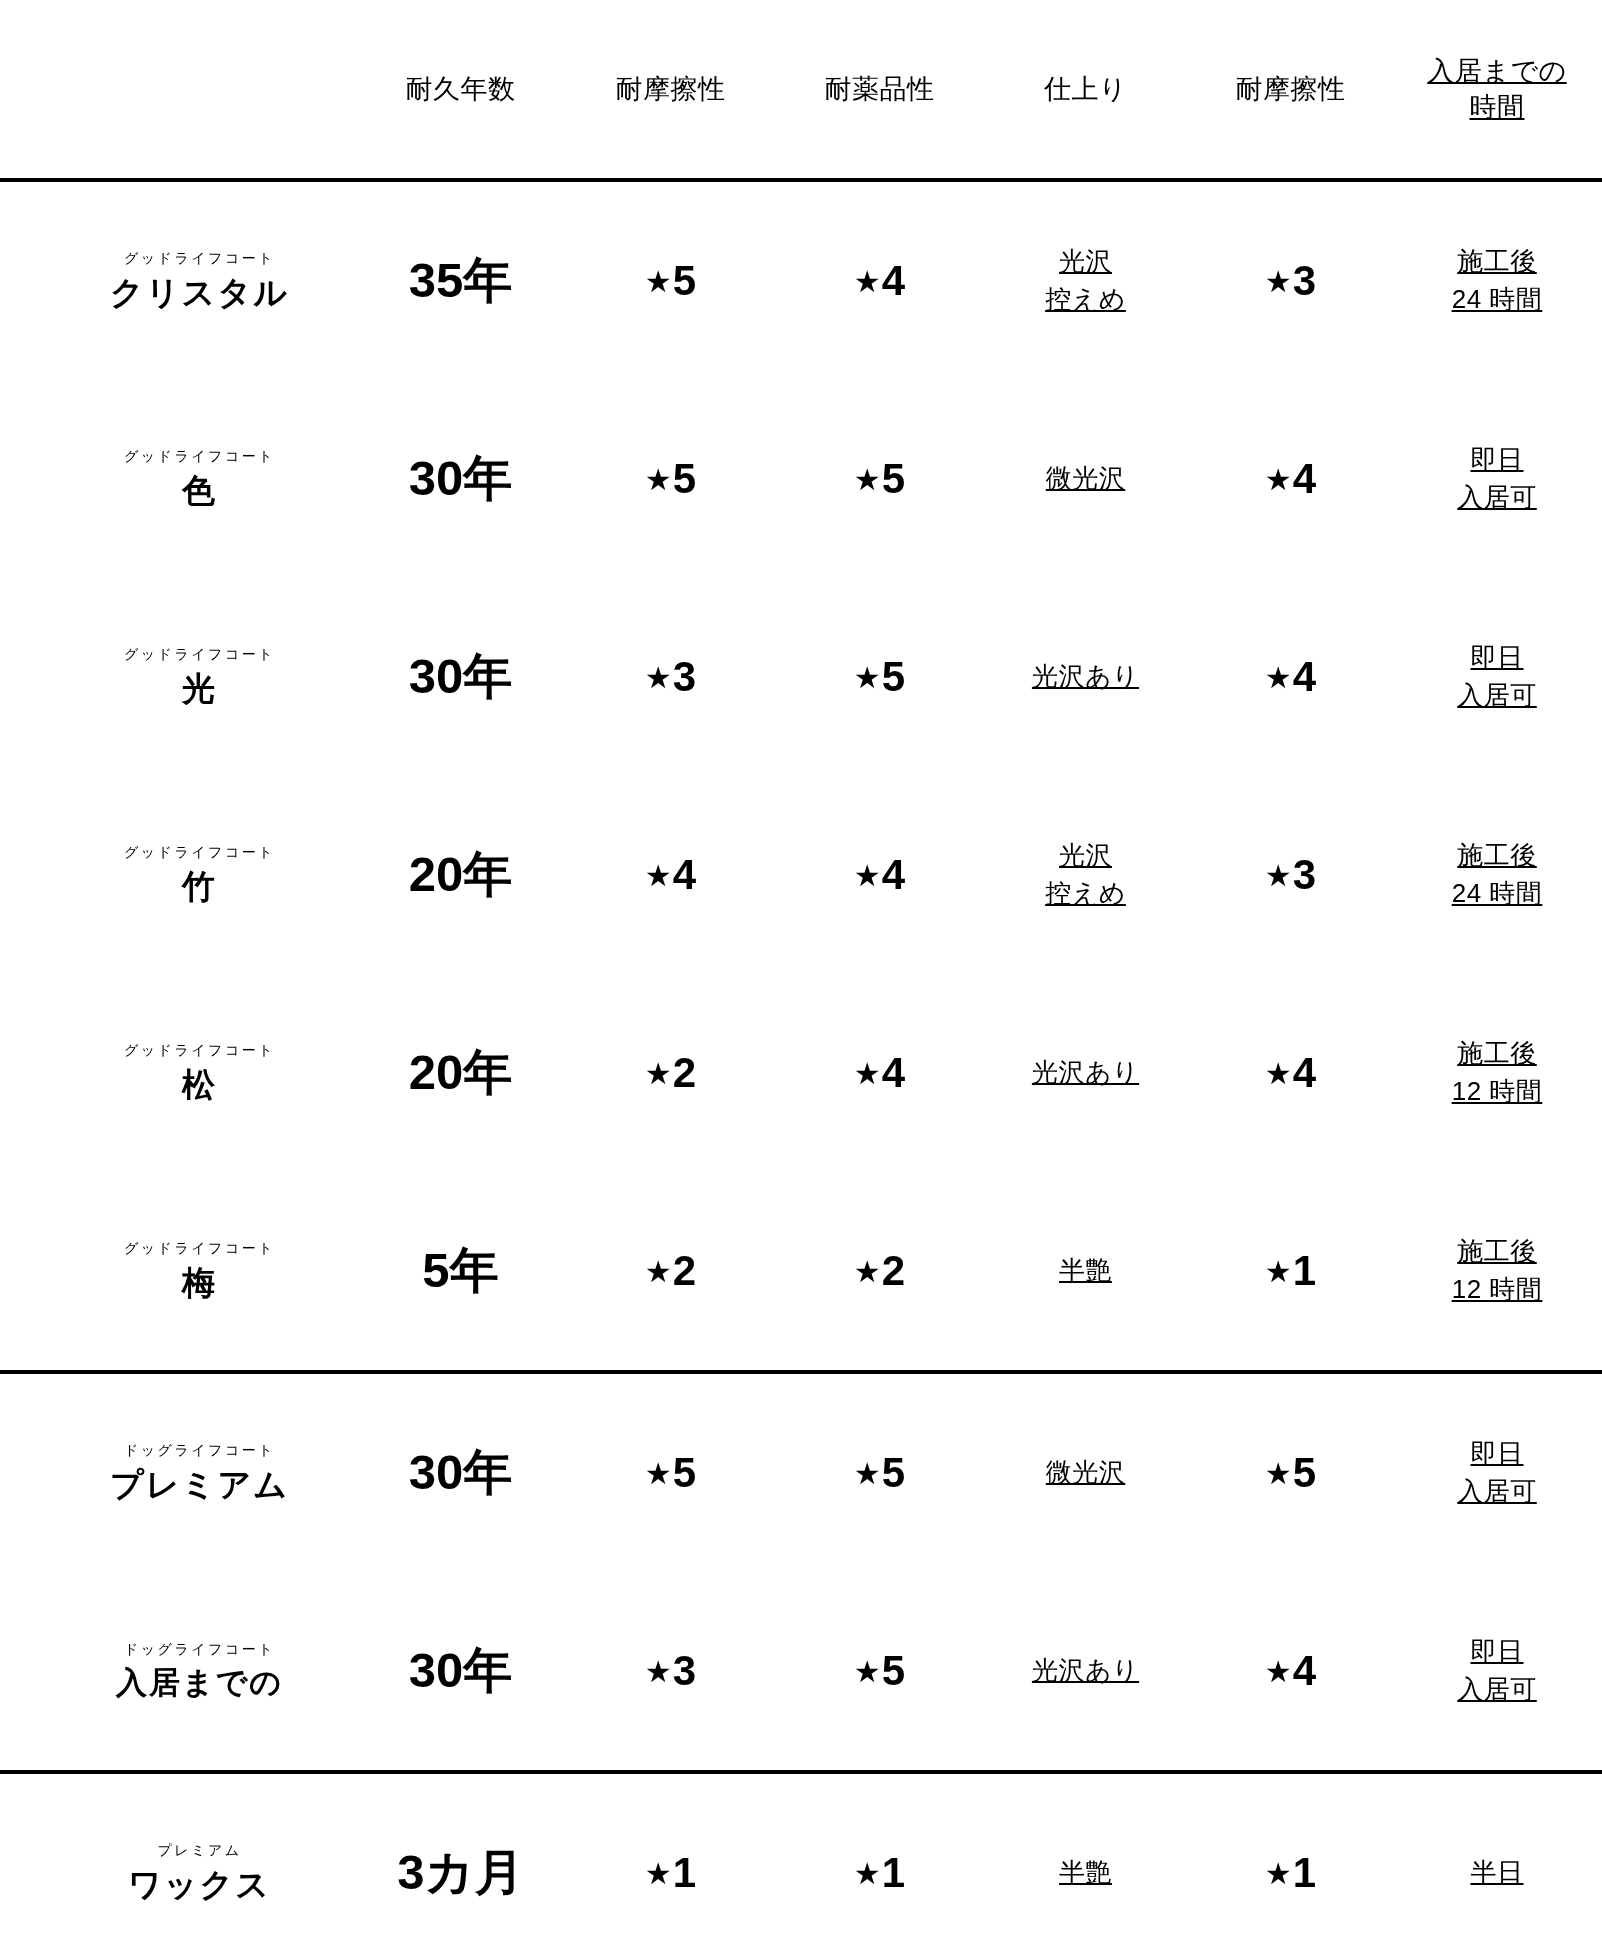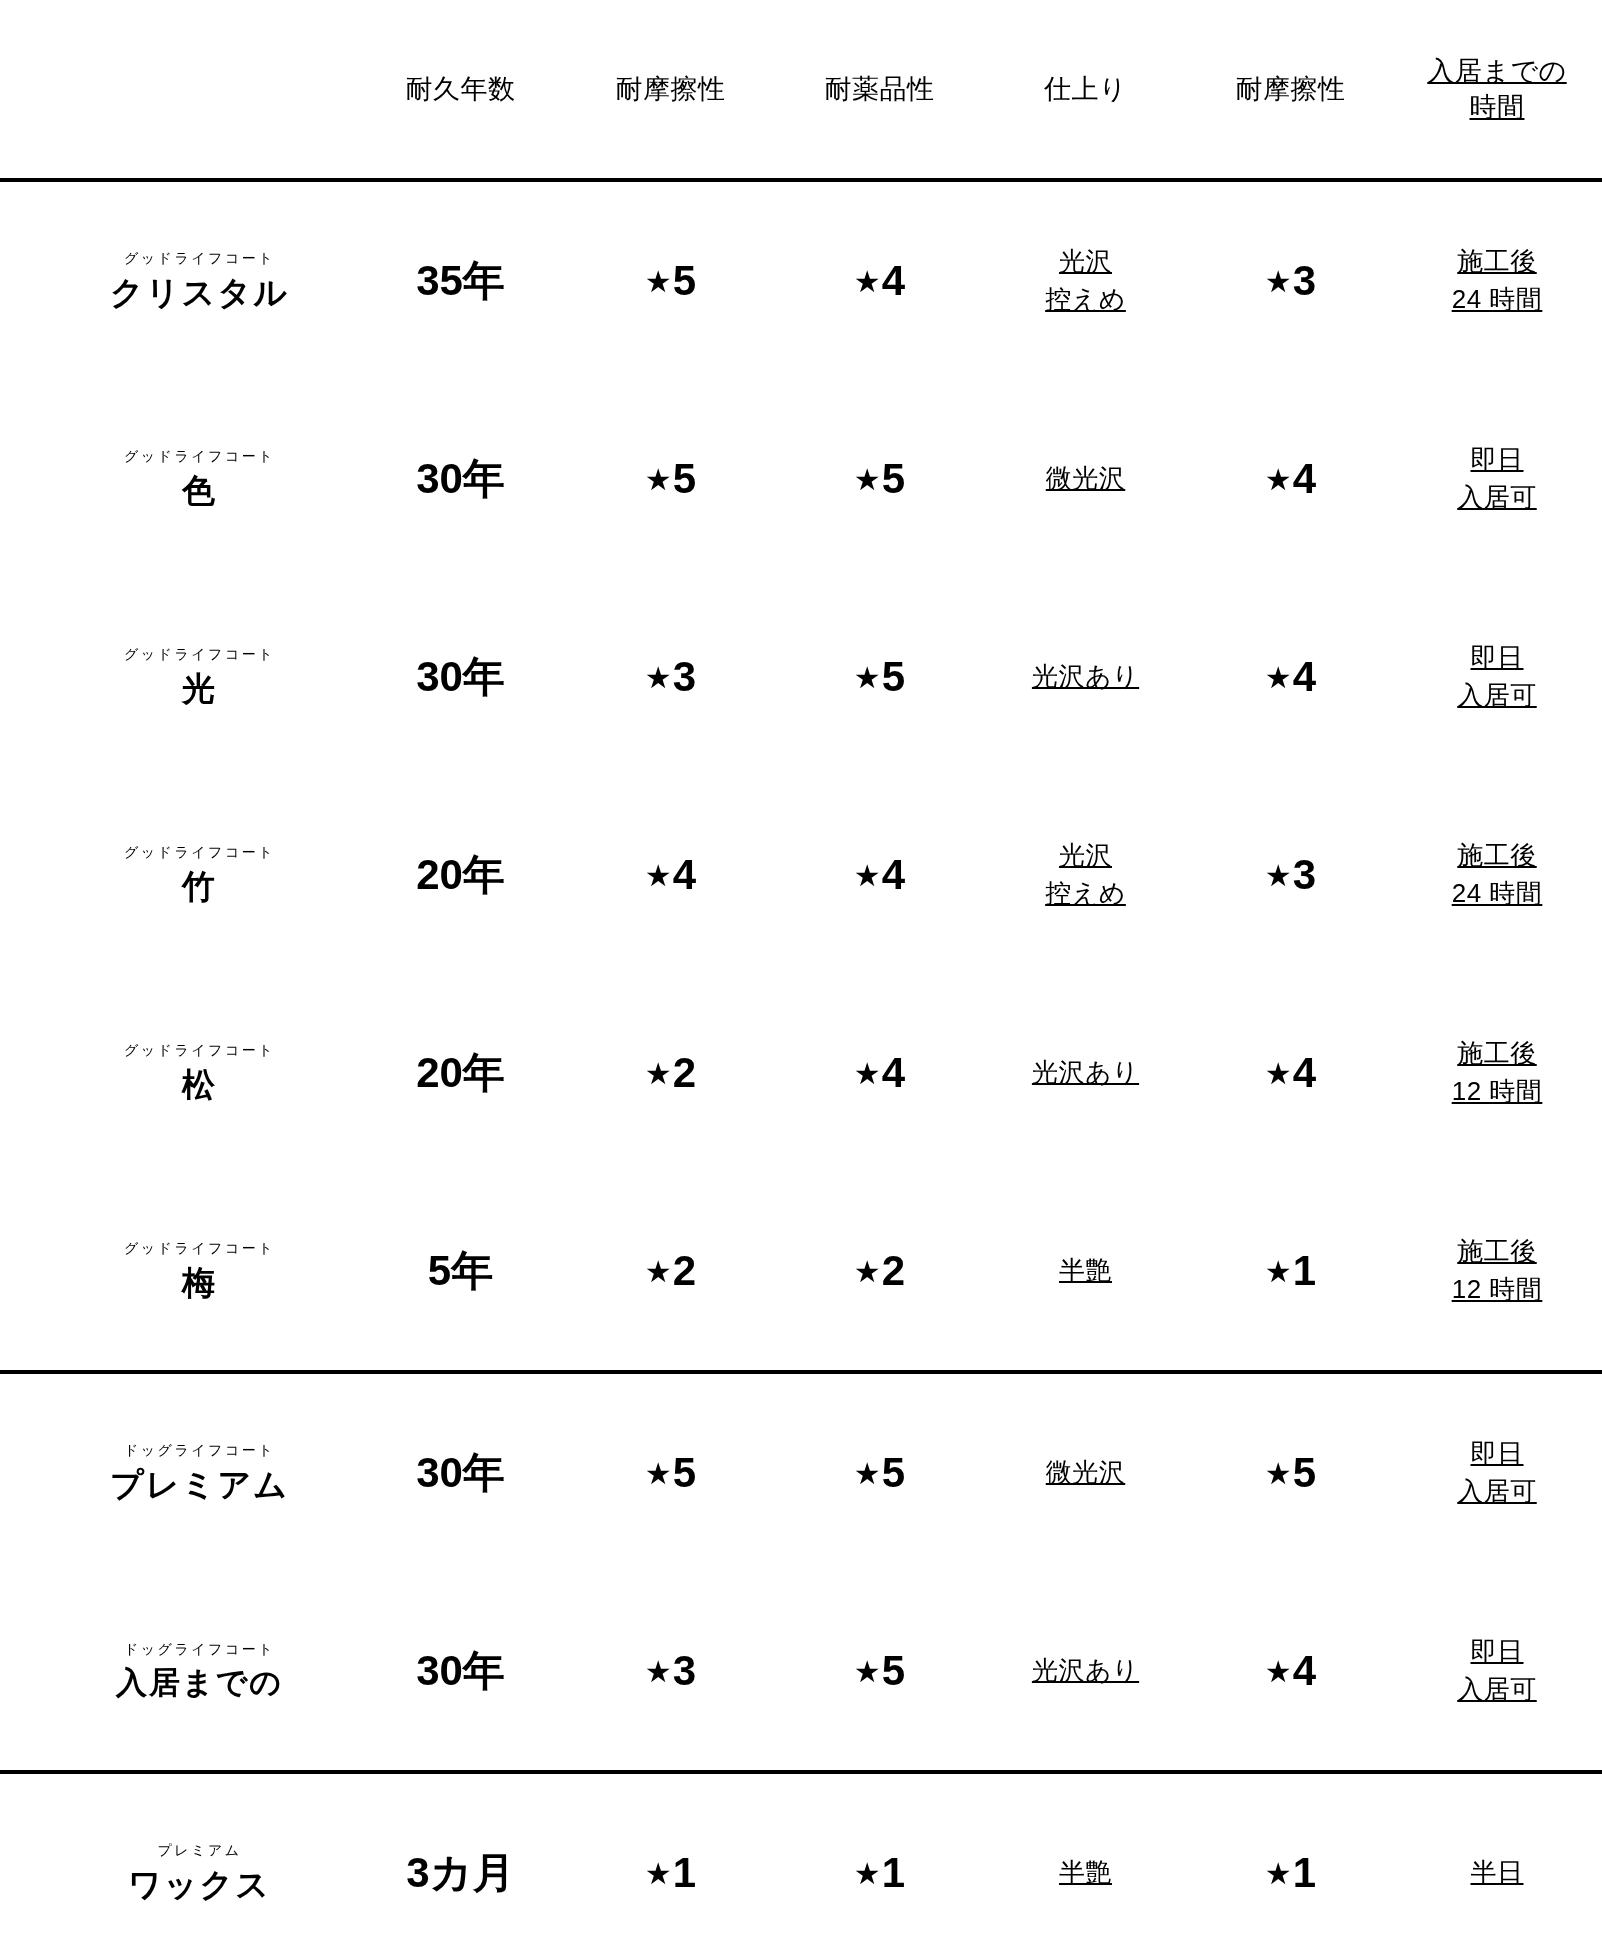--- a/index.html
+++ b/index.html
@@ -80,21 +80,21 @@
     letter-spacing: 2px;
     line-height: 1.2;
     white-space: nowrap;
   }
   .pname.small {
     font-size: 31px;
   }
 
   
   .years {
-    font-size: 42px;
+    font-size: 49px;
     font-weight: bold;
     letter-spacing: 0px;
     text-align: center;
   }
 
   
   .stars {
     font-size: 42px;
     font-weight: bold;
     letter-spacing: 0;

